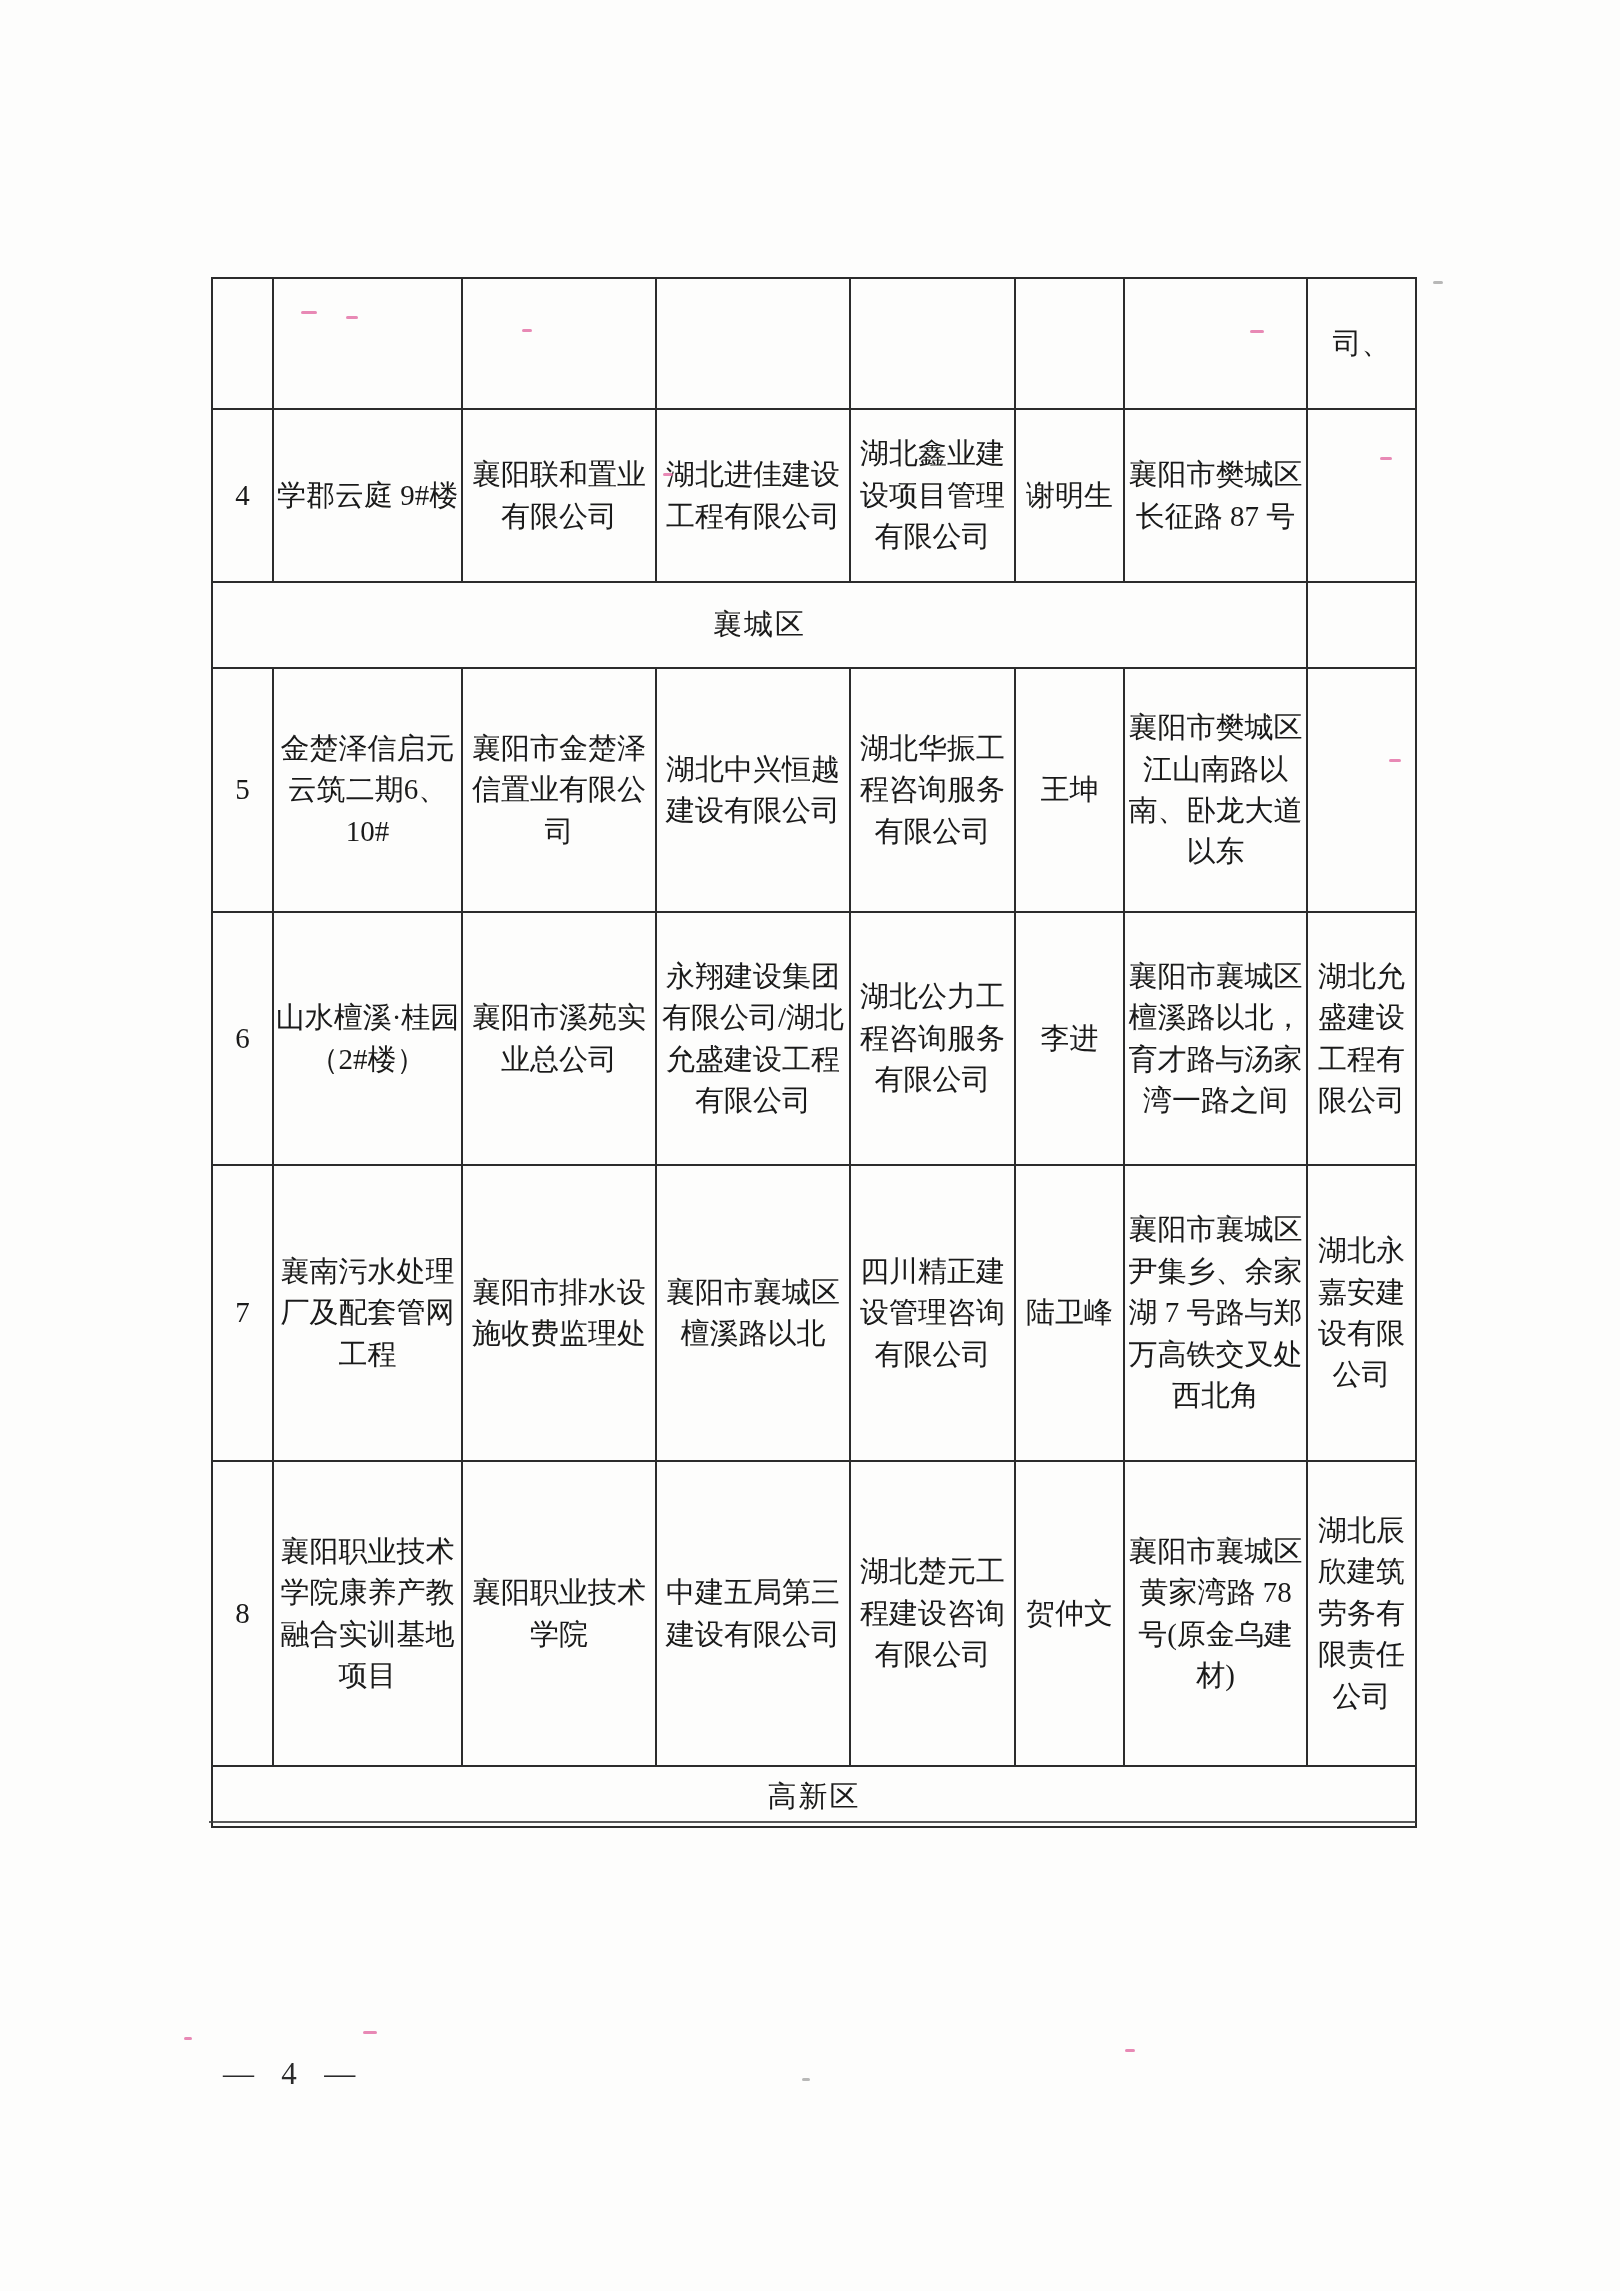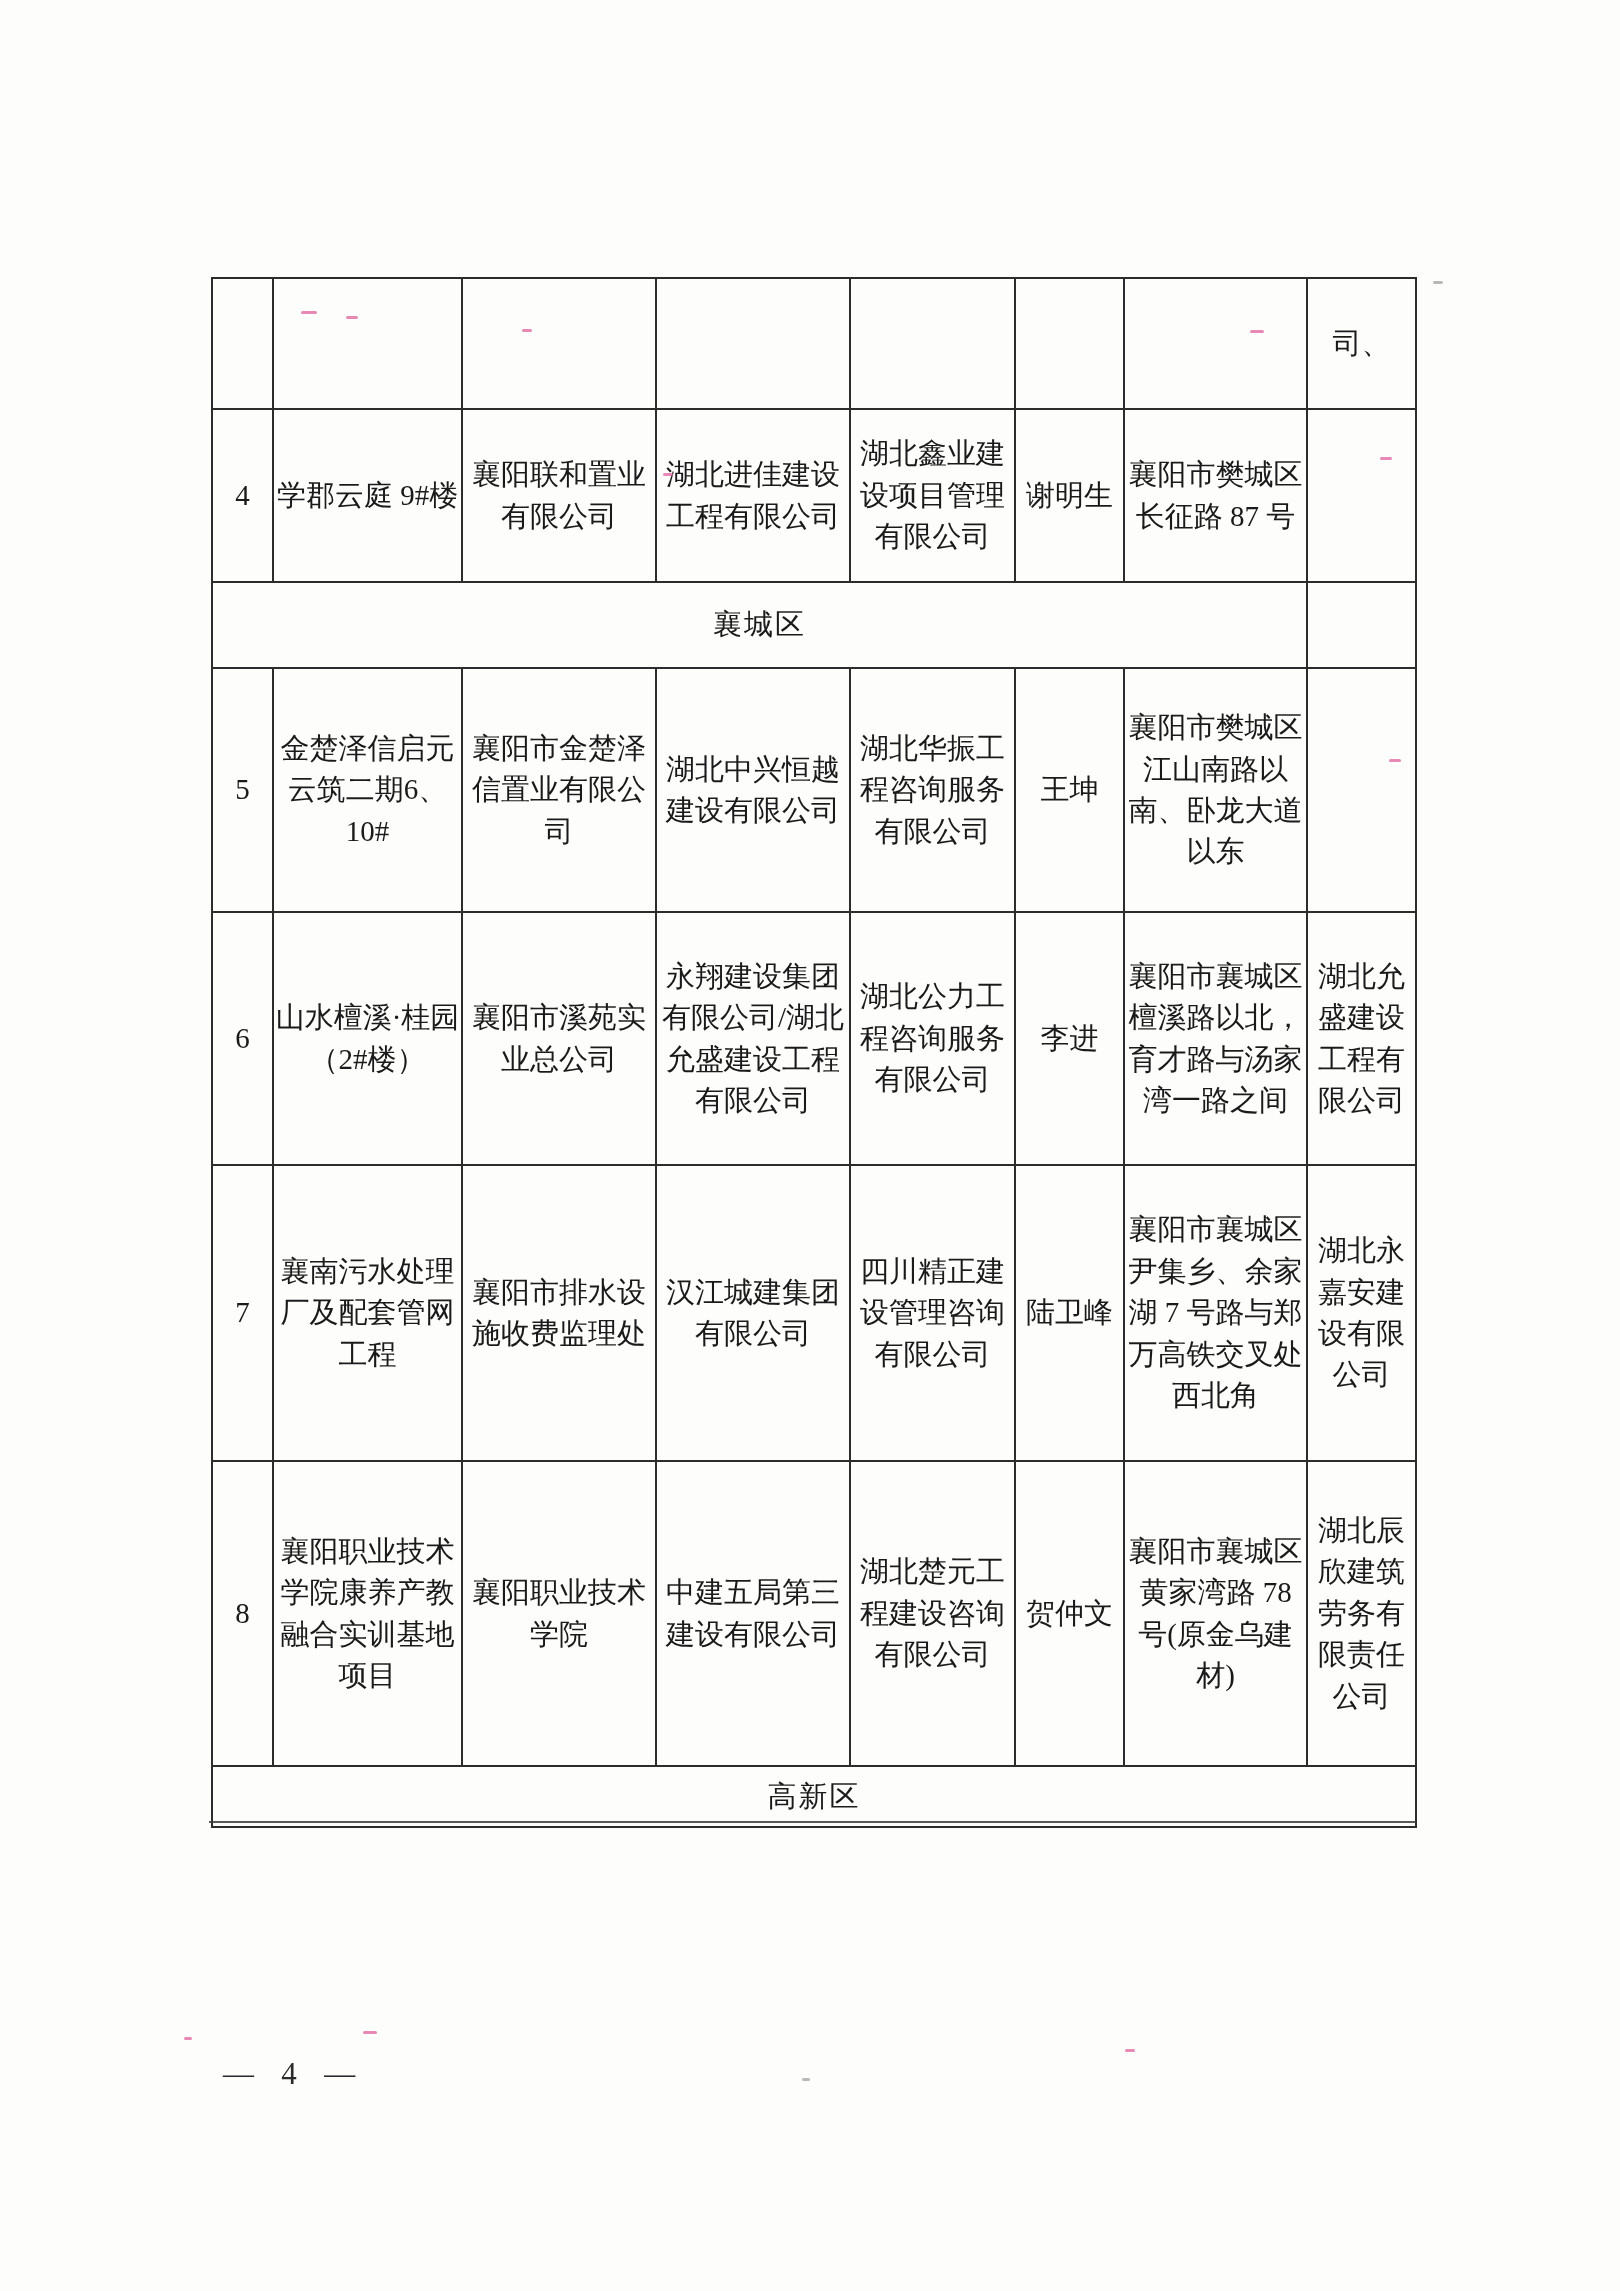--- a/index.html
+++ b/index.html
@@ -125,21 +125,21 @@
       <td class="c5">湖北公力工程咨询服务有限公司</td>
       <td class="c6">李进</td>
       <td class="c7">襄阳市襄城区檀溪路以北，育才路与汤家湾一路之间</td>
       <td class="c8">湖北允盛建设工程有限公司</td>
     </tr>
 
     <tr class="r-7">
       <td class="c1">7</td>
       <td class="c2">襄南污水处理厂及配套管网工程</td>
       <td class="c3">襄阳市排水设施收费监理处</td>
-      <td class="c4">汉江城建集团有限公司</td>
+      <td class="c4">襄阳市襄城区檀溪路以北</td>
       <td class="c5">四川精正建设管理咨询有限公司</td>
       <td class="c6">陆卫峰</td>
       <td class="c7">襄阳市襄城区尹集乡、余家湖 7 号路与郑万高铁交叉处西北角</td>
       <td class="c8">湖北永嘉安建设有限公司</td>
     </tr>
 
     <tr class="r-8">
       <td class="c1">8</td>
       <td class="c2">襄阳职业技术学院康养产教融合实训基地项目</td>
       <td class="c3">襄阳职业技术学院</td>

